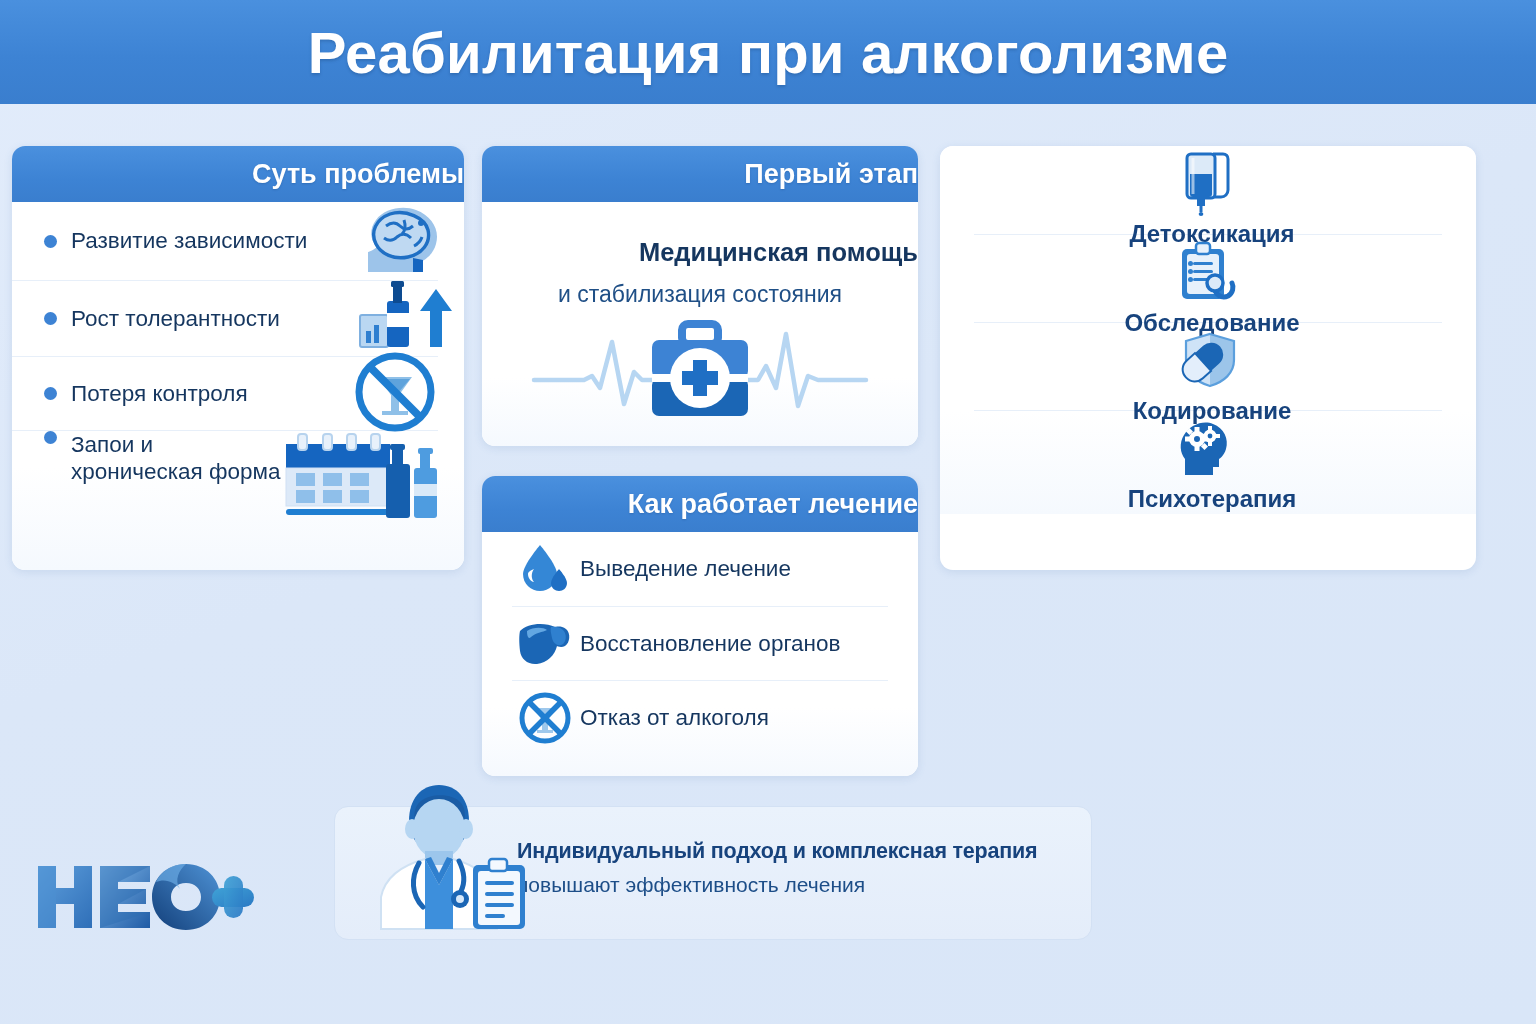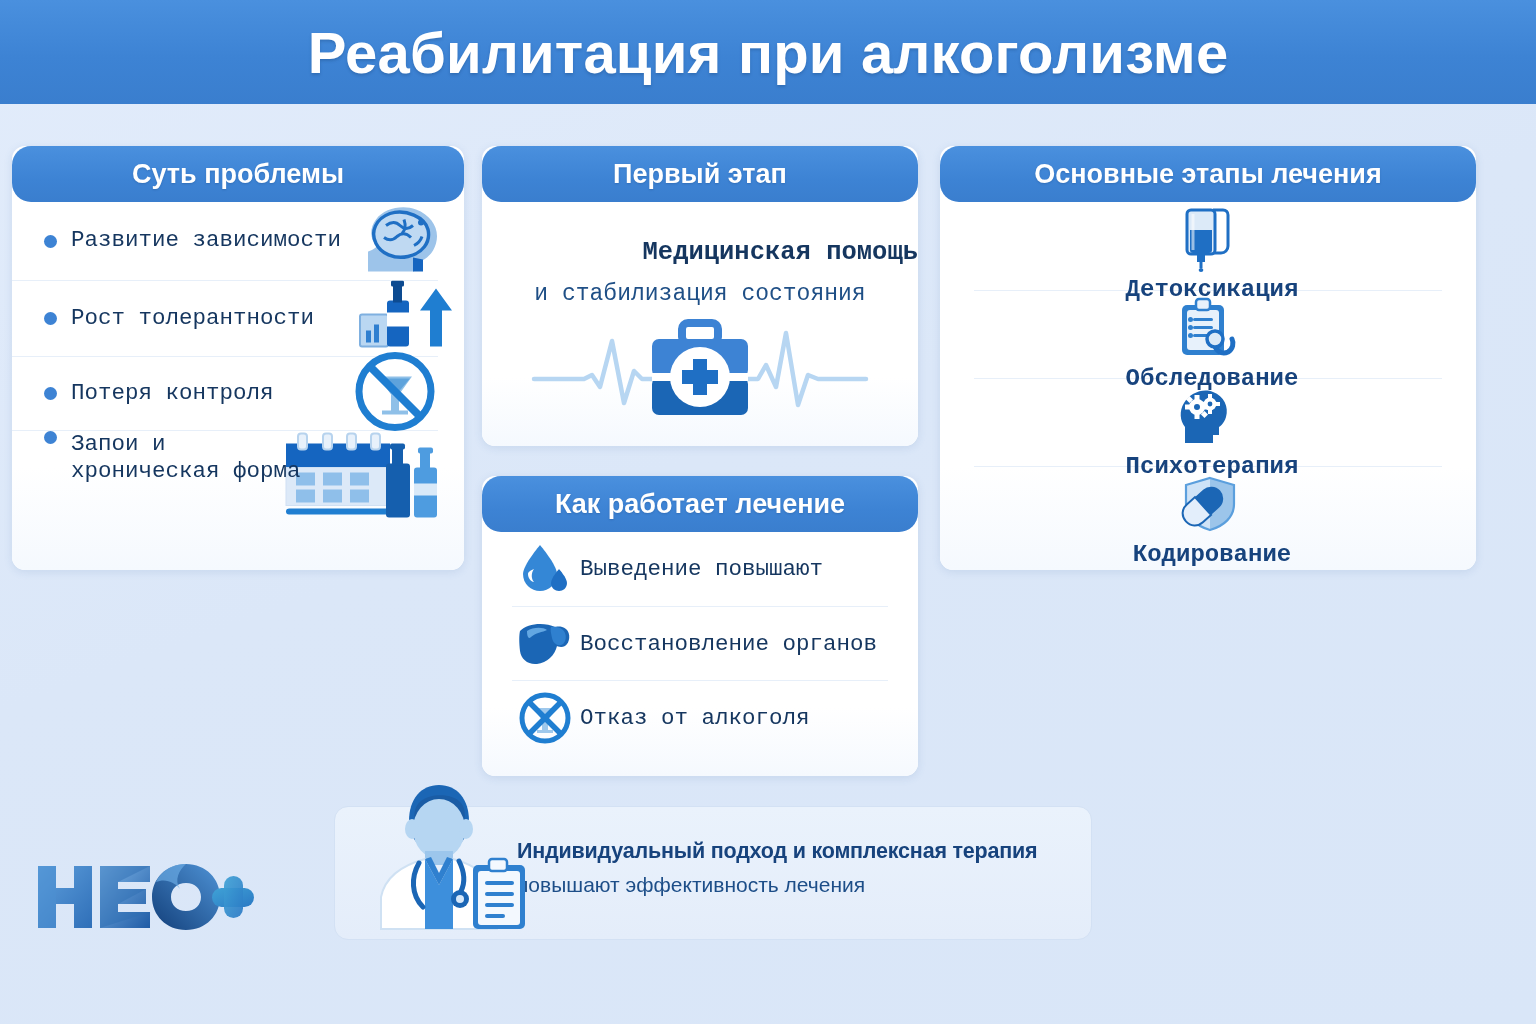--- a/index.html
+++ b/index.html
@@ -41,34 +41,32 @@
     background: #ffffff;
     border-radius: 13px;
     box-shadow: 0 2px 8px rgba(70,110,170,0.14);
     overflow: hidden;
   }
   .card-head {
     background: linear-gradient(180deg, #4a90de 0%, #3d83d4 60%, #3a7ece 100%);
     height: 56px;
     display: flex;
     align-items: center;
-    justify-content: center;
-    border-radius: 19px;
+    justify-content: flex-end;
   }
   .card-head-title {
     color: #ffffff;
     font-size: 27px;
     font-weight: bold;
     text-shadow: 0 1px 2px rgba(20,60,110,0.25);
   }
   .card-body {
     position: relative;
     background: linear-gradient(180deg, #ffffff 0%, #ffffff 72%, #f5f9fe 100%);
     height: calc(100% - 56px);
-    font-family: Liberation Mono, monospace;
   }
 
   
   #card-problem { left: 12px; top: 146px; width: 452px; height: 424px; }
   .prob-list { padding: 0 0 0 0; }
   .prob-item {
     position: relative;
     display: flex;
     align-items: center;
     height: 74px;
@@ -312,21 +310,21 @@
   <div class="card-body">
 
     <div class="how-item">
       <span class="how-icon">
         <svg width="50" height="52" viewBox="0 0 50 52">
           <path d="M20 2 C20 2 3 22 3 31 C3 41 11 48 20 48 C29 48 37 41 37 31 C37 22 20 2 20 2 Z" fill="#3487d6"></path>
           <path d="M14 26 C11 30 11 36 14 39 C11 39 8 35 8 31 C8 29 11 27 14 26 Z" fill="#ffffff"></path>
           <path d="M39 26 C39 26 31 35 31 40 C31 45 35 48 39 48 C43 48 47 45 47 40 C47 35 39 26 39 26 Z" fill="#1f6fc4"></path>
         </svg>
       </span>
-      <span class="how-label">Выведение повышают</span>
+      <span class="how-label">Выведение лечение</span>
     </div>
 
     <div class="how-item">
       <span class="how-icon">
         <svg width="56" height="46" viewBox="0 0 56 46">
           <path d="M3 10 C10 2 28 1 38 6 C38 6 44 4 49 8 C54 12 53 22 48 25 C44 27 40 25 40 25 C38 34 30 42 20 43 C11 44 4 38 3 30 C2 22 2 14 3 10 Z" fill="#1b66b5"></path>
           <path d="M34 6 C40 5 46 7 48 12 C50 17 48 23 44 24 C40 25 36 22 35 17 C34 12 33 8 34 6 Z" fill="#2f80cf"></path>
           <path d="M10 10 C16 6 26 6 30 9 C26 11 18 12 14 16 C11 19 10 14 10 10 Z" fill="#63a7e2"></path>
         </svg>
       </span>
@@ -342,23 +340,20 @@
           <line x1="44" y1="10" x2="10" y2="44" stroke="#1f7ed1" stroke-width="5.5"></line>
         </svg>
       </span>
       <span class="how-label">Отказ от алкоголя</span>
     </div>
 
   </div>
 </div>
 
 <div class="card" id="card-stages">
-  <div class="card-head">
-    <div class="card-head-title">Основные этапы лечения</div>
-  </div>
   <div class="card-body">
 
     <div class="stage-item">
       <span class="stage-icon">
         <svg width="58" height="66" viewBox="0 0 58 66">
           <path d="M34 4 L44 4 C47 4 49 6 49 9 L49 40 C49 44 46 47 42 47 L34 47" fill="none" stroke="#1f6fc4" stroke-width="3"></path>
           <rect x="8" y="4" width="28" height="44" rx="4" fill="#dceaf8" stroke="#1f6fc4" stroke-width="3"></rect>
           <path d="M11 24 L33 24 L33 44 C33 46 32 47 30 47 L14 47 C12 47 11 46 11 44 Z" fill="#1f6fc4"></path>
           <path d="M14 8 L14 44" stroke="#ffffff" stroke-width="3" opacity="0.55"></path>
           <rect x="18" y="48" width="8" height="8" fill="#1f6fc4"></rect>
@@ -379,20 +374,36 @@
           <rect x="15" y="29" width="20" height="3" rx="1.5" fill="#2f80cf"></rect>
           <rect x="15" y="37" width="20" height="3" rx="1.5" fill="#2f80cf"></rect>
           <circle cx="12.5" cy="22.5" r="2.5" fill="#2f80cf"></circle>
           <circle cx="12.5" cy="30.5" r="2.5" fill="#2f80cf"></circle>
           <circle cx="12.5" cy="38.5" r="2.5" fill="#2f80cf"></circle>
           <path d="M36 44 C36 54 44 58 50 55 C55 52 56 46 54 42" fill="none" stroke="#1f6fc4" stroke-width="5" stroke-linecap="round"></path>
           <circle cx="37" cy="42" r="8" fill="#dceaf8" stroke="#1f6fc4" stroke-width="3.5"></circle>
         </svg>
       </span>
       <span class="stage-label">Обследование</span>
+    </div>
+
+    <div class="stage-item">
+      <span class="stage-icon">
+        <svg width="60" height="56" viewBox="0 0 60 56">
+          <path d="M32 2 L56 9 L56 28 C56 41 46 50 32 54 C18 50 8 41 8 28 L8 9 Z" fill="#cfe3f7"></path>
+          <path d="M32 2 L56 9 L56 28 C56 41 46 50 32 54 Z" fill="#9cc5ea"></path>
+          <path d="M32 2 L56 9 L56 28 C56 41 46 50 32 54 C18 50 8 41 8 28 L8 9 Z" fill="none" stroke="#5b9fdd" stroke-width="2.2"></path>
+          <g transform="rotate(-42 25 30)">
+            <rect x="2" y="18" width="46" height="24" rx="12" fill="#1b66b5"></rect>
+            <path d="M2 30 C2 23 7 18 14 18 L25 18 L25 42 L14 42 C7 42 2 37 2 30 Z" fill="#e3eefb"></path>
+            <path d="M2 30 C2 23 7 18 14 18 L25 18 L25 42 L14 42 C7 42 2 37 2 30 Z" fill="none" stroke="#1b66b5" stroke-width="2"></path>
+          </g>
+        </svg>
+      </span>
+      <span class="stage-label">Кодирование</span>
     </div>
 
     <div class="stage-item">
       <span class="stage-icon">
         <svg width="62" height="62" viewBox="0 0 62 62">
           <path d="M8 58 L8 42 C3 36 2 26 7 18 C13 8 26 3 36 7 C47 11 52 22 49 32 C47 39 42 42 42 42 L42 50 L36 50 L36 58 Z" fill="#1b66b5"></path>
           <path d="M42 26 L48 30 L42 34" fill="#1b66b5"></path>
           <circle cx="20" cy="22" r="8" fill="#ffffff"></circle>
           <circle cx="20" cy="22" r="3" fill="#1b66b5"></circle>
           <g fill="#ffffff">
@@ -407,36 +418,20 @@
           <circle cx="33" cy="19" r="2.4" fill="#1b66b5"></circle>
           <g fill="#ffffff">
             <rect x="31" y="9" width="4" height="4"></rect>
               <rect x="31" y="25" width="4" height="4"></rect>
             <rect x="23" y="17" width="4" height="4"></rect>
               <rect x="39" y="17" width="4" height="4"></rect>
           </g>
         </svg>
       </span>
       <span class="stage-label">Психотерапия</span>
-    </div>
-
-    <div class="stage-item">
-      <span class="stage-icon">
-        <svg width="60" height="56" viewBox="0 0 60 56">
-          <path d="M32 2 L56 9 L56 28 C56 41 46 50 32 54 C18 50 8 41 8 28 L8 9 Z" fill="#cfe3f7"></path>
-          <path d="M32 2 L56 9 L56 28 C56 41 46 50 32 54 Z" fill="#9cc5ea"></path>
-          <path d="M32 2 L56 9 L56 28 C56 41 46 50 32 54 C18 50 8 41 8 28 L8 9 Z" fill="none" stroke="#5b9fdd" stroke-width="2.2"></path>
-          <g transform="rotate(-42 25 30)">
-            <rect x="2" y="18" width="46" height="24" rx="12" fill="#1b66b5"></rect>
-            <path d="M2 30 C2 23 7 18 14 18 L25 18 L25 42 L14 42 C7 42 2 37 2 30 Z" fill="#e3eefb"></path>
-            <path d="M2 30 C2 23 7 18 14 18 L25 18 L25 42 L14 42 C7 42 2 37 2 30 Z" fill="none" stroke="#1b66b5" stroke-width="2"></path>
-          </g>
-        </svg>
-      </span>
-      <span class="stage-label">Кодирование</span>
     </div>
 
   </div>
 </div>
 
 <div id="bottom-banner">
   <div class="doctor-wrap">
     <svg width="168" height="152" viewBox="0 0 168 152">
       <path d="M48 42 C48 20 60 6 78 6 C96 6 108 20 108 42 C108 56 100 68 88 72 L68 72 C56 68 48 56 48 42 Z" fill="#1b66b5"></path>
       <path d="M56 46 C52 40 52 28 60 22 C70 14 92 14 100 24 C106 31 104 42 101 47 C100 30 90 28 78 31 C68 33 58 36 56 46 Z" fill="#1a5ca5"></path>

